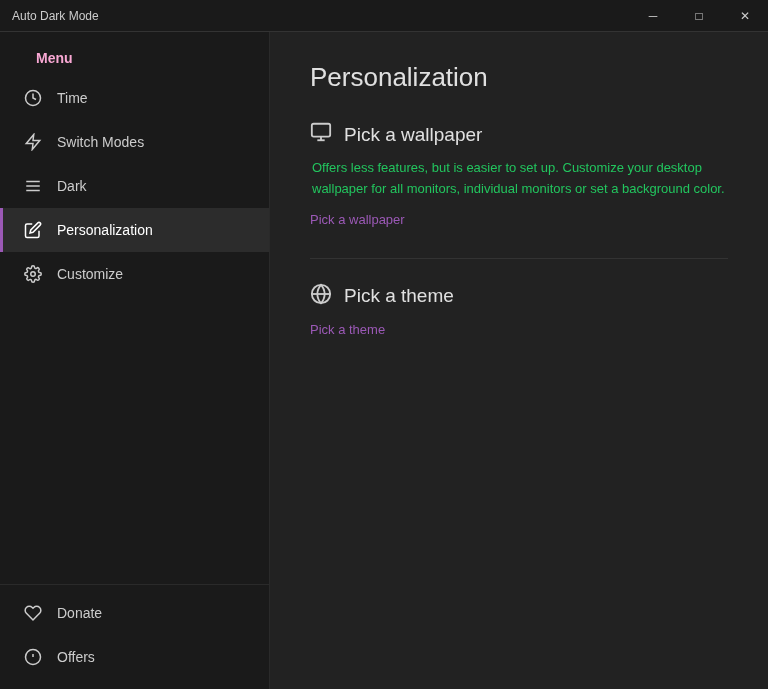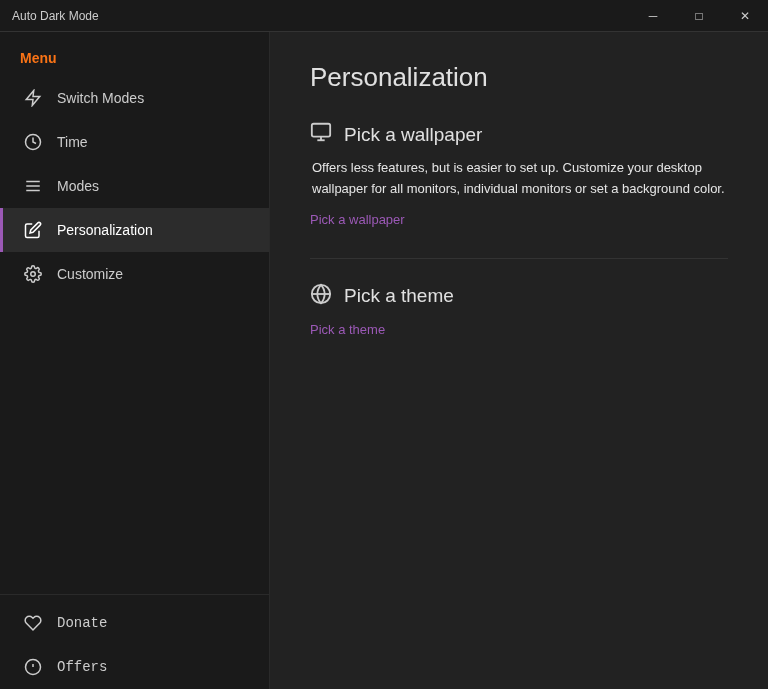--- a/index.html
+++ b/index.html
@@ -61,22 +61,22 @@
       background: #1a1a1a;
       display: flex;
       flex-direction: column;
       flex-shrink: 0;
       border-right: 1px solid #2a2a2a;
     }
 
     .sidebar-menu-label {
       font-size: 14px;
       font-weight: 700;
-      color: #f97316;
-      padding: 18px 20px 10px 20px;
+      color: #f9a8d4;
+      padding: 18px 20px 10px 36px;
     }
 
     .sidebar-nav {
       flex: 1;
       overflow-y: auto;
     }
 
     .sidebar-item {
       display: flex;
       align-items: center;
@@ -102,23 +102,23 @@
       justify-content: center;
       font-size: 15px;
       flex-shrink: 0;
     }
 
     .sidebar-item-label {
       font-size: 14px;
     }
 
     .sidebar-bottom {
+      padding-bottom: 10px;
       border-top: 1px solid #2a2a2a;
       padding-top: 6px;
-      font-family: Liberation Mono, monospace;
     }
 
     
     .main-content {
       flex: 1;
       background: #222;
       padding: 30px 40px;
       overflow-y: auto;
     }
 
@@ -146,21 +146,21 @@
     }
 
     .card-title {
       font-size: 19px;
       font-weight: 500;
       color: #e0e0e0;
     }
 
     .card-description {
       font-size: 13px;
-      color: #e5e5e5;
+      color: #22c55e;
       line-height: 1.6;
       margin-bottom: 10px;
       padding-left: 2px;
     }
 
     .card-link {
       font-size: 13px;
       color: #9b59b6;
       text-decoration: none;
       cursor: pointer;
@@ -187,45 +187,45 @@
 <div class="app-body">
 
   <div class="sidebar">
     <div class="sidebar-menu-label">Menu</div>
 
     <nav class="sidebar-nav">
 
       <div class="sidebar-item">
         <span class="sidebar-icon">
           <svg width="18" height="18" viewBox="0 0 24 24" fill="none" stroke="#ccc" stroke-width="2">
-            <polygon points="13 2 3 14 12 14 11 22 21 10 12 10 13 2"></polygon>
-          </svg>
-        </span>
-        <span class="sidebar-item-label">Switch Modes</span>
-      </div>
-
-      <div class="sidebar-item">
-        <span class="sidebar-icon">
-          <svg width="18" height="18" viewBox="0 0 24 24" fill="none" stroke="#ccc" stroke-width="2">
             <circle cx="12" cy="12" r="10"></circle>
             <polyline points="12 6 12 12 16 14"></polyline>
           </svg>
         </span>
         <span class="sidebar-item-label">Time</span>
+      </div>
+
+      <div class="sidebar-item">
+        <span class="sidebar-icon">
+          <svg width="18" height="18" viewBox="0 0 24 24" fill="none" stroke="#ccc" stroke-width="2">
+            <polygon points="13 2 3 14 12 14 11 22 21 10 12 10 13 2"></polygon>
+          </svg>
+        </span>
+        <span class="sidebar-item-label">Switch Modes</span>
       </div>
 
       <div class="sidebar-item">
         <span class="sidebar-icon">
           <svg width="18" height="18" viewBox="0 0 24 24" fill="none" stroke="#ccc" stroke-width="2">
             <line x1="3" y1="6" x2="21" y2="6"></line>
             <line x1="3" y1="12" x2="21" y2="12"></line>
             <line x1="3" y1="18" x2="21" y2="18"></line>
           </svg>
         </span>
-        <span class="sidebar-item-label">Modes</span>
+        <span class="sidebar-item-label">Dark</span>
       </div>
 
       <div class="sidebar-item active">
         <span class="sidebar-icon">
           <svg width="18" height="18" viewBox="0 0 24 24" fill="none" stroke="#fff" stroke-width="2">
             <path d="M11 4H4a2 2 0 0 0-2 2v14a2 2 0 0 0 2 2h14a2 2 0 0 0 2-2v-7"></path>
             <path d="M18.5 2.5a2.121 2.121 0 0 1 3 3L12 15l-4 1 1-4 9.5-9.5z"></path>
           </svg>
         </span>
         <span class="sidebar-item-label">Personalization</span>

